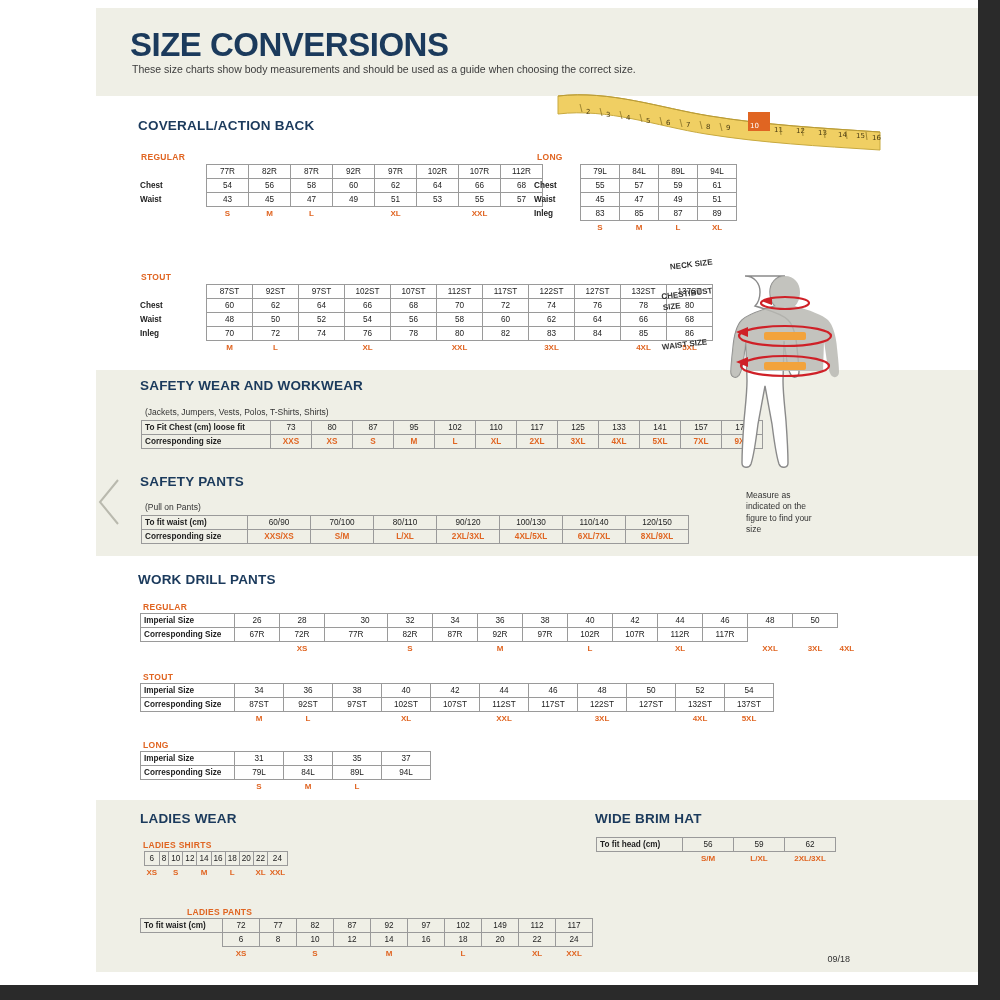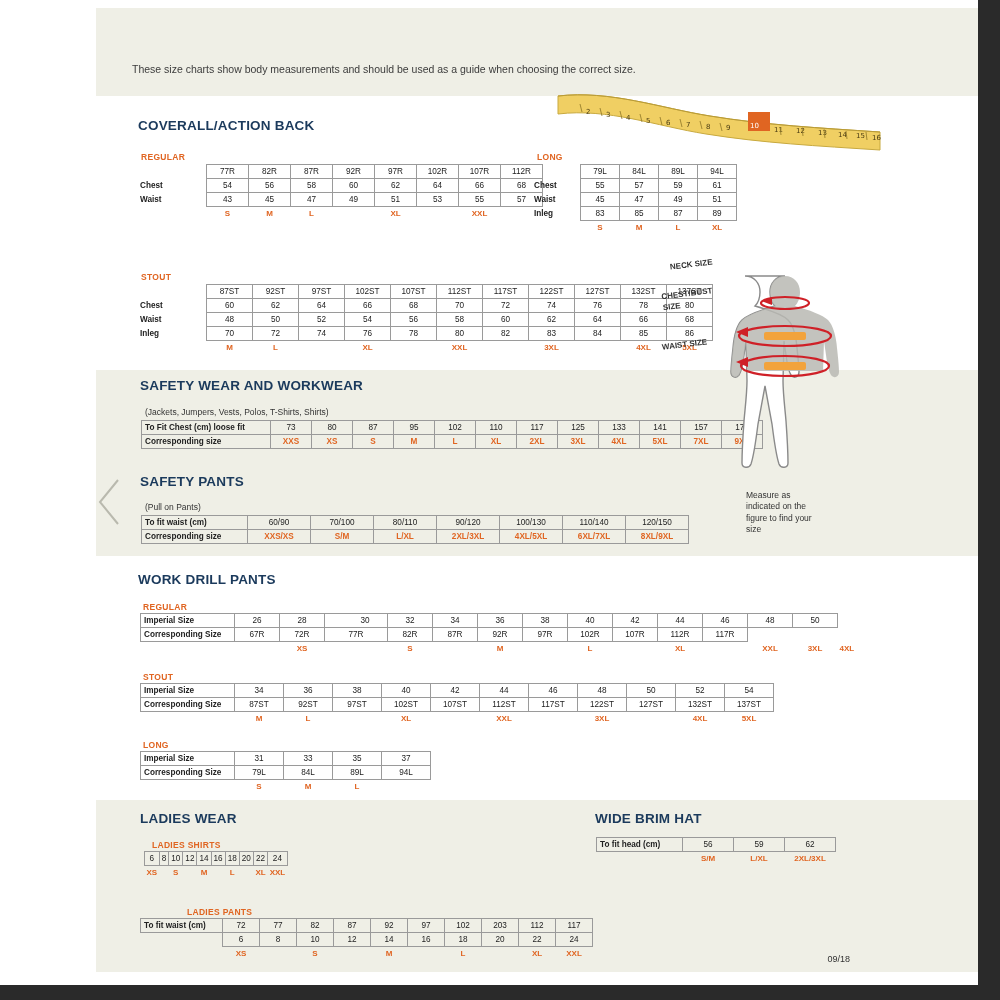--- a/index.html
+++ b/index.html
@@ -84,20 +84,21 @@
   .tape{position:absolute;}
 </style>
 </head>
 <body>
 
 <div class="page">
   <div class="sheet"></div>
   <div class="left-strip"></div>
 
   <div class="band hdr"></div>
+  <div class="title">SIZE CONVERSIONS</div>
   <div class="subtitle">These size charts show body measurements and should be used as a guide when choosing the correct size.</div>
 
   <svg class="tape" style="left:550px;top:88px;" width="340" height="70" viewBox="0 0 340 70">
     <path d="M8 8 C 60 2, 110 20, 160 28 C 215 37, 270 40, 330 44 L 330 62 C 268 58, 212 55, 156 46 C 106 38, 58 20, 8 26 Z" fill="#f0cf63" stroke="#c8a93e" stroke-width="1"></path>
     <path d="M8 8 C 60 2, 110 20, 160 28 C 215 37, 270 40, 330 44" fill="none" stroke="#b99b36" stroke-width="1"></path>
     <rect x="198" y="24" width="22" height="19" fill="#e06522"></rect>
     <g font-family="DejaVu Sans" font-size="7" fill="#4a3c13">
       <text x="36" y="26">2</text>
         <text x="56" y="29">3</text>
         <text x="76" y="32">4</text>
@@ -524,21 +525,21 @@
       <td class="sz">L</td>
       <td class="none"></td>
     </tr>
   </tbody>
     </table>
 
   <div class="band" style="top:800px;width:882px;height:172px;"></div>
 
   <div class="sec-h" style="left:140px;top:811px;">LADIES WEAR</div>
 
-  <div class="sub-h" style="left:143px;top:840px;margin-left:9px;">LADIES SHIRTS</div>
+  <div class="sub-h" style="left:143px;top:840px;">LADIES SHIRTS</div>
   <table style="left:140px;top:851px;">
     <tbody>
     <tr>
       <td class="none"></td>
       <td>6</td>
       <td>8</td>
       <td>10</td>
       <td>12</td>
       <td>14</td>
       <td>16</td>
@@ -568,21 +569,21 @@
     <tbody>
         <tr>
       <td class="lbl-b" style="width:76px;">To fit waist (cm)</td>
       <td style="width:32px;">72</td>
       <td style="width:32px;">77</td>
       <td style="width:32px;">82</td>
       <td style="width:32px;">87</td>
       <td style="width:32px;">92</td>
       <td style="width:32px;">97</td>
       <td style="width:32px;">102</td>
-      <td style="width:32px;">203</td>
+      <td style="width:32px;">149</td>
       <td style="width:32px;">112</td>
       <td style="width:32px;">117</td>
     </tr>
     <tr>
       <td class="none"></td>
       <td>6</td>
       <td>8</td>
       <td>10</td>
       <td>12</td>
       <td>14</td>

